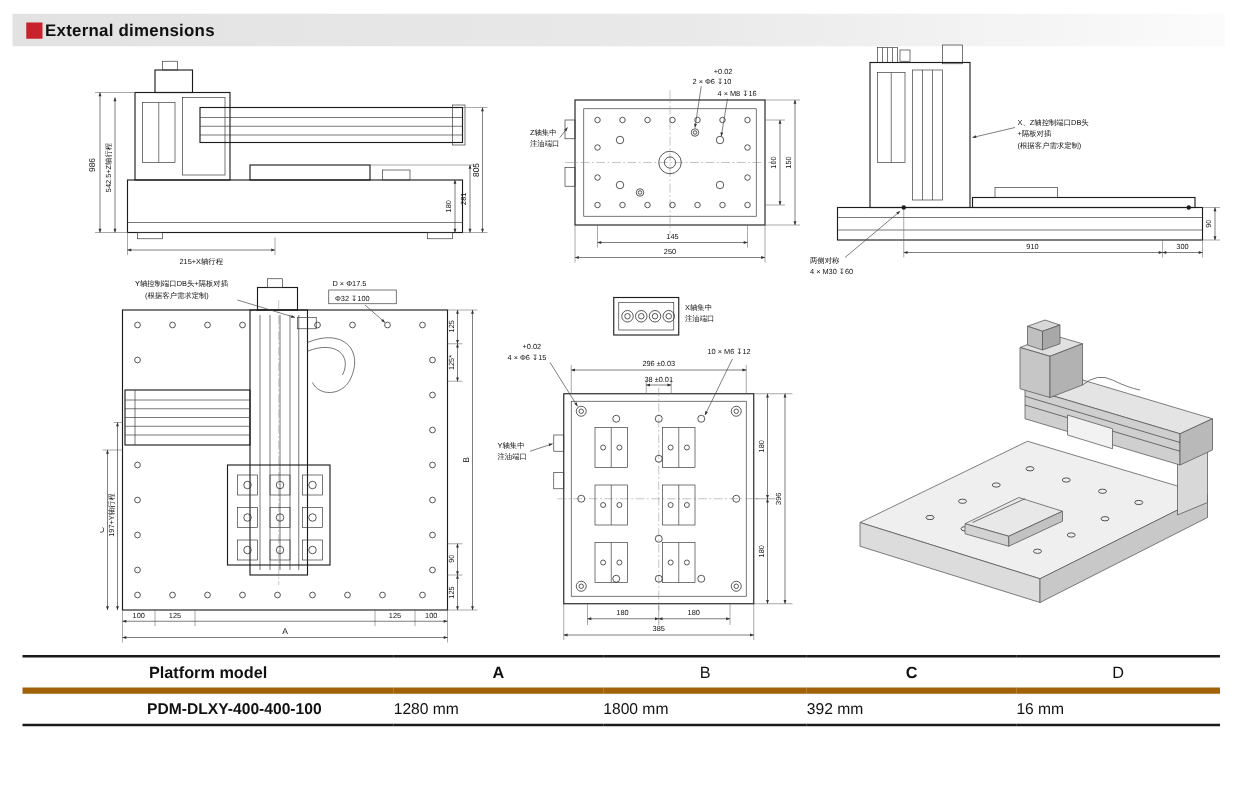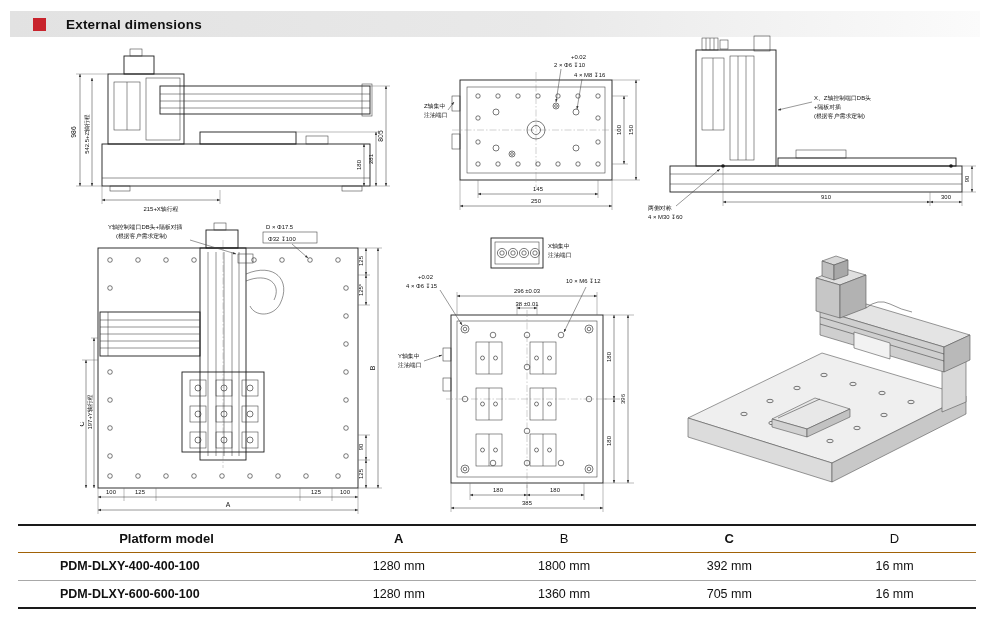--- a/index.html
+++ b/index.html
@@ -1,44 +1,44 @@
 <!DOCTYPE html>
 <html><head>
 <meta charset="utf-8">
 <style>
   *{box-sizing:border-box;margin:0;padding:0}
   html,body{width:990px;height:642px;background:#fff;overflow:hidden;
     font-family:"Liberation Sans","DejaVu Sans",sans-serif;color:#111}
   .page{position:relative;width:990px;height:642px;background:#fff}
   .hdr{position:absolute;left:10px;top:11px;width:970px;height:26px;display:flex;align-items:center;
-    gap:20px;padding-left:23px;background:linear-gradient(to right,#e2e2e2 0%,#e9e9e9 55%,#fbfbfb 100%)}
+    gap:2px;padding-left:11px;background:linear-gradient(to right,#e2e2e2 0%,#e9e9e9 55%,#fbfbfb 100%)}
   .hdr .sq{width:13px;height:13px;background:#c8232c}
   .hdr .ttl{font-size:13.5px;font-weight:bold;letter-spacing:.2px;color:#101010}
   .dwg{position:absolute}
   svg text{font-family:"Liberation Sans","DejaVu Sans",sans-serif;fill:#111}
   .o{fill:none;stroke:#1c1c1c;stroke-width:.9}
   .o2{fill:none;stroke:#3a3a3a;stroke-width:.55}
   .hole{fill:none;stroke:#222;stroke-width:.6}
   .dot{fill:#1c1c1c}
   .dim{fill:none;stroke:#444;stroke-width:.55}
   .ldr{fill:none;stroke:#444;stroke-width:.55}
   .ext{stroke:#666;stroke-width:.45}
   .cl{fill:none;stroke:#888;stroke-width:.4;stroke-dasharray:7 2 1.5 2}
   .t{font-size:6.8px}
   .ts{font-size:5.9px}
   .iso{stroke:#555;stroke-width:.6}
   .tblwrap{position:absolute;left:18px;top:524px;width:958px}
   table{width:100%;border-collapse:collapse;border-top:2px solid #1a1a1a;border-bottom:2px solid #1a1a1a}
   th{height:27px;font-size:13px;text-align:center;font-weight:bold}
   th.light{font-weight:normal}
-  td{height:28px;font-size:12.5px;text-align:center}
-  thead tr{border-bottom:1px solid #a16207}
+  td{height:28px;font-size:12.5px;text-align:left}
+  thead tr{border-bottom:5px solid #a16207}
   tbody tr + tr{border-top:1px solid #a8a8a8}
   .c-model{width:31%}
-  td.model{text-align:left;padding-left:42px;font-weight:bold}
+  td.model{text-align:center;padding-left:42px;font-weight:bold}
 </style>
 </head>
 <body>
 
 <div class="page">
 
   <svg width="0" height="0" style="position:absolute">
     <defs>
       <marker id="ar" viewBox="0 0 10 10" refX="9" refY="5" markerWidth="6.5" markerHeight="6.5" orient="auto-start-reverse">
         <path d="M0.5,1.8 9.5,5 0.5,8.2 Z" fill="#333"></path>
@@ -490,24 +490,17 @@
         </tr>
       </thead>
       <tbody>
         <tr>
           <td class="model">PDM-DLXY-400-400-100</td>
           <td>1280 mm</td>
           <td>1800 mm</td>
           <td>392 mm</td>
           <td>16 mm</td>
         </tr>
-        <tr>
-          <td class="model">PDM-DLXY-600-600-100</td>
-          <td>1280 mm</td>
-          <td>1360 mm</td>
-          <td>705 mm</td>
-          <td>16 mm</td>
-        </tr>
       </tbody>
     </table>
   </div>
 
 </div>
 
 </body></html>

